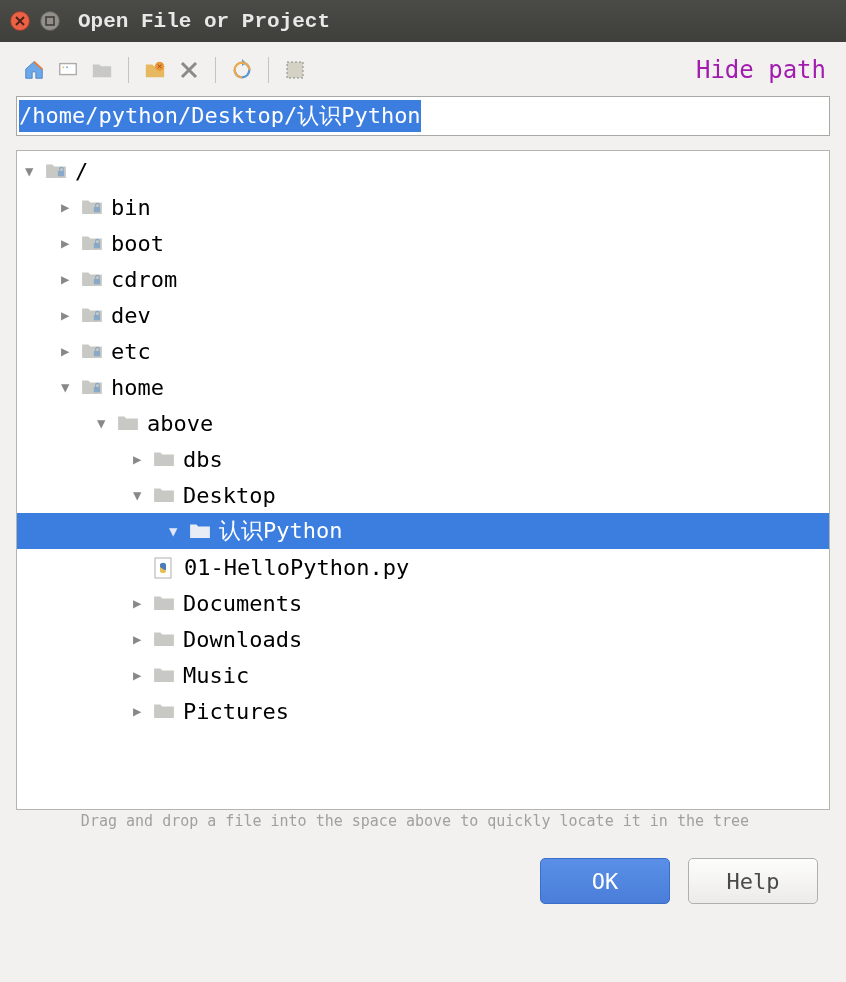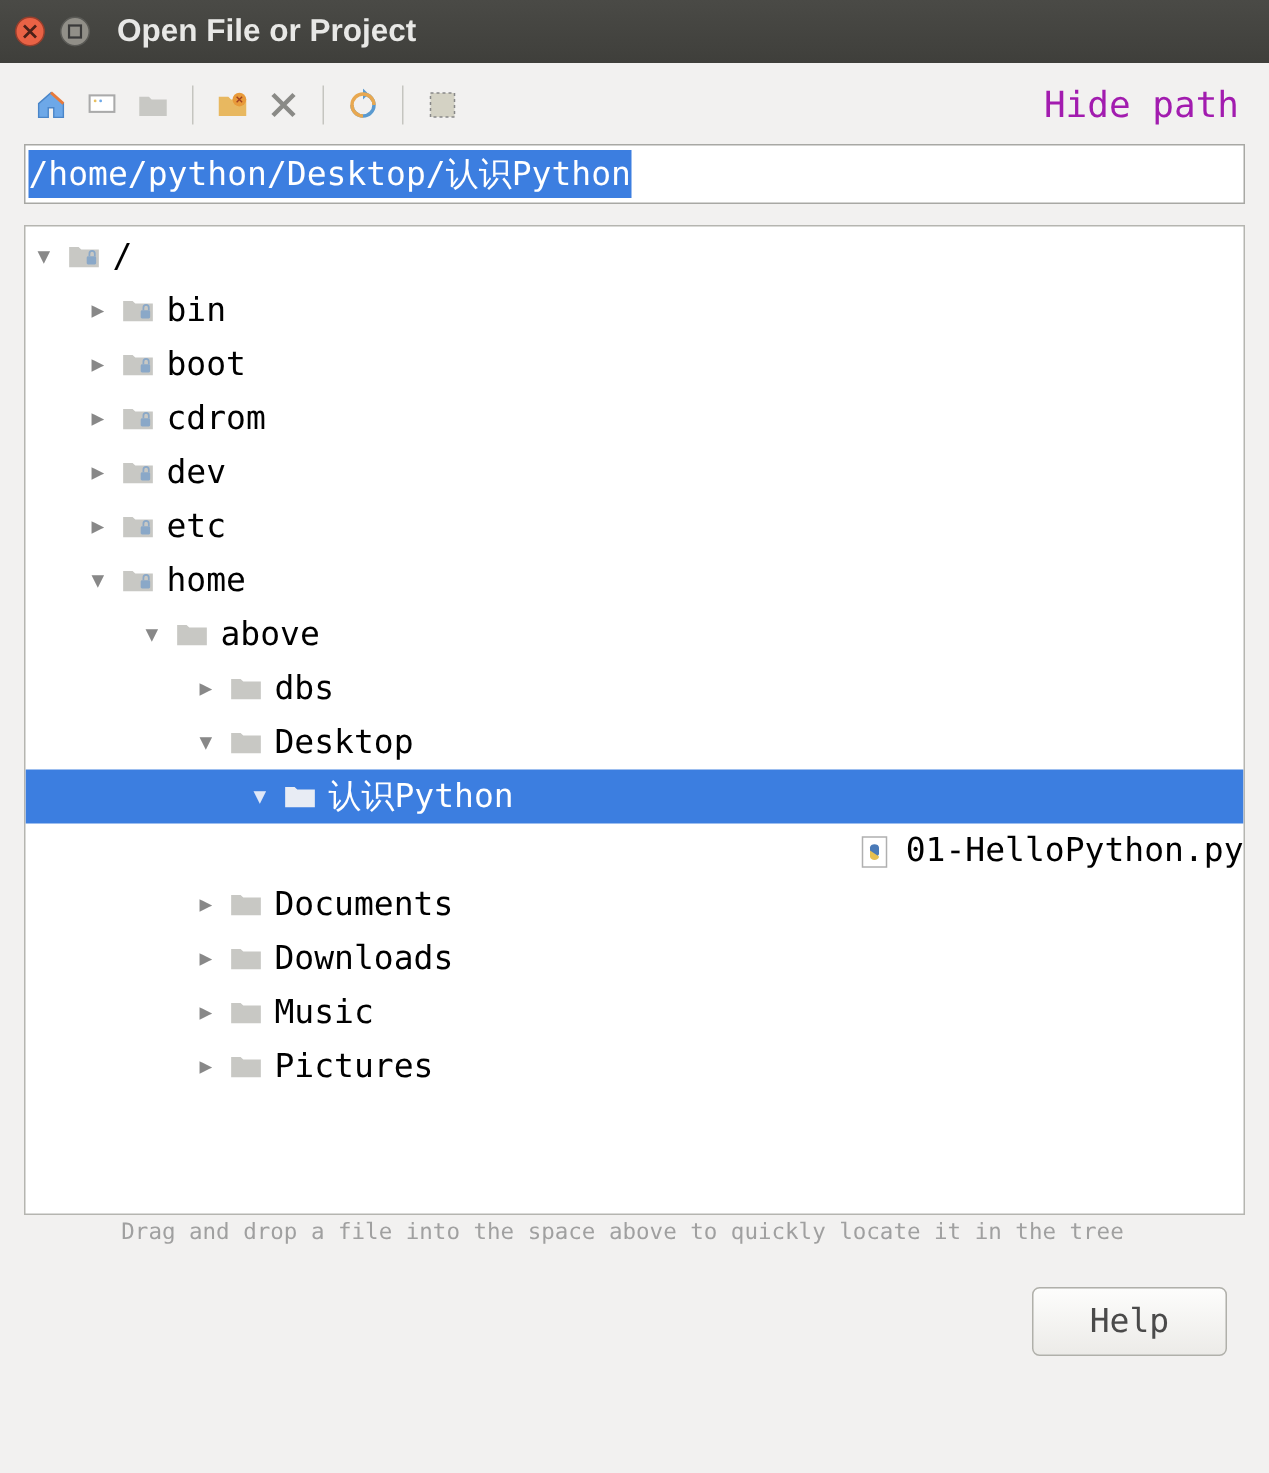--- a/index.html
+++ b/index.html
@@ -19,21 +19,21 @@
   gap: 10px;
 }
 .window-btn {
   width: 20px; height: 20px;
   border-radius: 50%;
   display: flex; align-items: center; justify-content: center;
   font-size: 11px;
 }
 .close-btn { background: #e96245; color: #4a2018; border: 1px solid #963e2c; }
 .min-btn { background: #918f88; color: #3a3a3a; border: 1px solid #5a5a56; }
-.title-text { color: #e8e8e6; font-weight: bold; font-size: 21px; font-family: Liberation Sans, sans-serif; margin-left: 8px; }
+.title-text { color: #e8e8e6; font-weight: bold; font-size: 21px; font-family: Liberation Mono, monospace; margin-left: 8px; }
 .toolbar {
   padding: 14px 20px 8px 20px;
   display: flex;
   align-items: center;
   gap: 6px;
 }
 .tb-icon {
   width: 28px; height: 28px;
   display: inline-flex; align-items: center; justify-content: center;
 }
@@ -297,21 +297,21 @@
       </div>
       <div class="node selected" style="padding-left: 152px;">
         <span class="arrow">▼</span>
         <span class="fico">
           <svg width="22" height="18" viewBox="0 0 24 20">
             <path d="M1 4 L8 4 L10 6 L23 6 L23 19 L1 19 Z" fill="#e8ecf4"></path>
           </svg>
         </span>
         <span class="label">认识Python</span>
       </div>
-      <div class="node" style="padding-left: 80px; justify-content: flex-end;">
+      <div class="node" style="padding-left: 117px;">
         <span class="arrow"></span>
         <span class="fico">
           <svg width="20" height="22" viewBox="0 0 20 22">
             <rect x="1" y="1" width="16" height="20" fill="#fff" stroke="#b0b0b0"></rect>
             <path d="M6 8 C6 5 12 5 12 8 L12 12 C12 15 6 15 6 12" fill="#4a7ab8"></path>
             <path d="M12 14 C12 17 6 17 6 14 L6 10" fill="#e8c050"></path>
           </svg>
         </span>
         <span class="label">01-HelloPython.py</span>
       </div>
@@ -350,14 +350,15 @@
           </svg>
         </span>
         <span class="label">Pictures</span>
       </div>
     </div>
 </div>
 
 <div class="hint">Drag and drop a file into the space above to quickly locate it in the tree</div>
 
 <div class="buttons">
+  <div class="btn btn-ok">OK</div>
   <div class="btn btn-def">Help</div>
 </div>
 
 </body></html>

